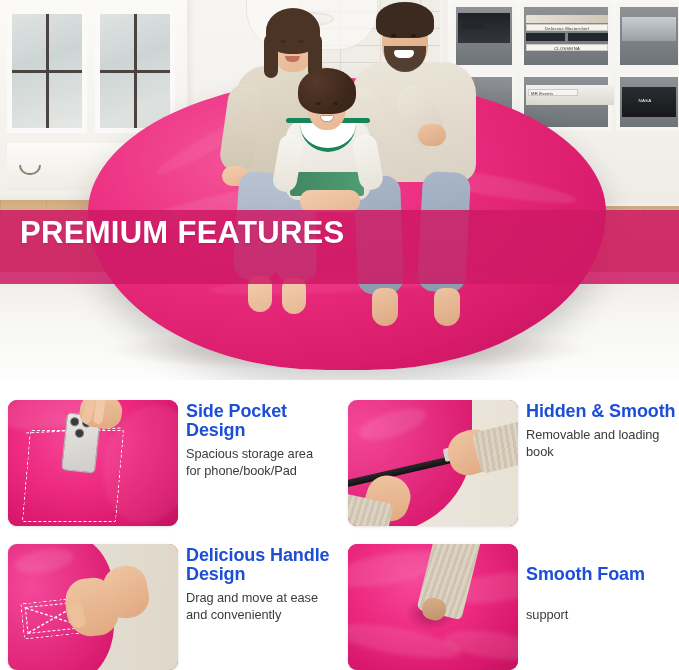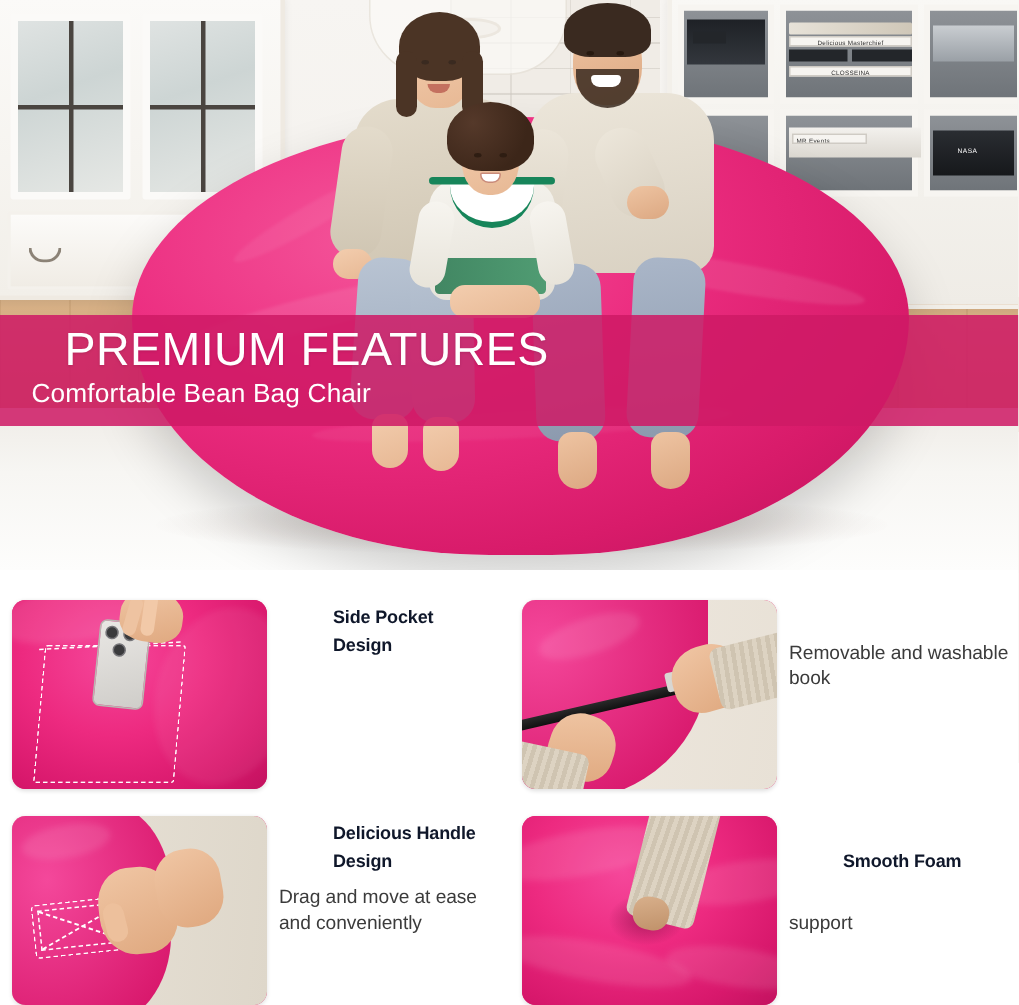--- a/index.html
+++ b/index.html
@@ -122,24 +122,23 @@
   .hair-brown { background:#4b3425; }
 
   
   .banner {
     position:absolute; left:0; top:210px; width:679px; height:74px;
     background:rgba(206,26,101,.86);
     z-index:7;
   }
   .banner-title {
     position:absolute; left:20px; top:6px;
-    font-size:31px; font-weight:normal; color:#ffffff;
+    font-size:31px; font-weight:bold; color:#ffffff;
     letter-spacing:.3px; line-height:34px;
     text-shadow:0 1px 2px rgba(0,0,0,.12);
-    margin-left:23px;
   }
   .banner-sub {
     position:absolute; left:21px; top:41px;
     font-size:17.5px; color:#ffffff; font-weight:400; line-height:22px;
     letter-spacing:.1px;
   }
 
   
   .logo { position:absolute; right:10px; top:8px; width:160px; height:58px; z-index:9; }
 
@@ -156,22 +155,22 @@
   .fcell.c3 { left:340px; top:152px; }
 
   .fthumb {
     position:absolute; left:8px; top:10px; width:170px; height:126px;
     border-radius:9px; overflow:hidden;
     box-shadow:0 1px 3px rgba(0,0,0,.13);
     background:#e8246f;
   }
   .ftext { position:absolute; left:186px; top:12px; width:150px; }
   .fhead {
-    color:#0f172a; font-size:12px; font-weight:bold;
-    line-height:19px; letter-spacing:-.1px;margin-left:36px;
+    color:#1d4ed8; font-size:18px; font-weight:bold;
+    line-height:19px; letter-spacing:-.1px;
   }
   .fbody {
     margin-top:6px; color:#3b3b3b; font-size:12.8px;
     line-height:16.5px; letter-spacing:-.05px;
   }
 
   
   .fabric {
     position:absolute; inset:0;
     background:radial-gradient(ellipse at 40% 30%, #f5479a 0%, #ed2a80 42%, #d8186c 78%, #c2125f 100%);
@@ -313,21 +312,20 @@
     <div class="skin" style="position:absolute;left:308px;top:84px;width:38px;height:46px;border-radius:46% 46% 46% 46%;"></div>
     <div class="hair-dark" style="position:absolute;left:298px;top:68px;width:58px;height:46px;border-radius:50% 50% 40% 40%;background:radial-gradient(circle at 30% 30%, #55392a 0%, #3c2619 70%);"></div>
     <div style="position:absolute;left:316px;top:102px;width:5px;height:3px;background:#2e1d12;border-radius:50%;"></div>
     <div style="position:absolute;left:333px;top:102px;width:5px;height:3px;background:#2e1d12;border-radius:50%;"></div>
     <div style="position:absolute;left:320px;top:115px;width:14px;height:7px;background:#ffffff;border-radius:2px 2px 8px 8px;border:1px solid #c98a79;"></div>
     <div class="skin" style="position:absolute;left:300px;top:190px;width:60px;height:22px;border-radius:10px;"></div>
   </div>
 
   <div class="banner">
     <div class="banner-title">PREMIUM FEATURES</div>
-    <div class="banner-sub">Comfortable Bean Bag Chair</div>
   </div>
 
 </div>
 
 <div class="features">
  <div class="fgrid">
 
   <div class="fcell c0">
     <div class="fthumb">
       <div class="fabric"></div>
@@ -342,41 +340,45 @@
       </div>
       <div class="hand" style="left:72px;top:-6px;width:42px;height:34px;transform:rotate(8deg);"></div>
       <div style="position:absolute;left:76px;top:-2px;width:9px;height:26px;background:#eec3a1;border-radius:6px;transform:rotate(16deg);"></div>
       <div style="position:absolute;left:87px;top:-4px;width:9px;height:28px;background:#f2c9a8;border-radius:6px;transform:rotate(8deg);"></div>
     </div>
     <div class="ftext">
       <div class="fhead">
         <span>Side Pocket</span><br>
         <span>Design</span>
       </div>
+      <div class="fbody">
+        <span>Spacious storage area</span><br>
+        <span>for phone/book/Pad</span>
+      </div>
     </div>
   </div>
 
   <div class="fcell c1">
     <div class="fthumb">
       <div style="position:absolute;inset:0;background:linear-gradient(100deg,#efe9e0 0%,#e8e1d6 100%);"></div>
       <div style="position:absolute;left:-34px;top:-16px;width:158px;height:150px;border-radius:0 0 60% 40%;background:radial-gradient(ellipse at 30% 30%,#f4479a,#d8186c 80%);"></div>
       <div class="zipper" style="left:-6px;top:66px;width:132px;transform:rotate(-13deg);"></div>
       <div style="position:absolute;left:96px;top:48px;width:9px;height:13px;background:#d8d6d2;border-radius:2px;transform:rotate(-13deg);"></div>
       <div class="hand" style="left:100px;top:30px;width:48px;height:44px;transform:rotate(-16deg);"></div>
       <div class="sleeve" style="left:128px;top:26px;width:56px;height:42px;transform:rotate(-14deg);"></div>
       <div class="hand" style="left:18px;top:76px;width:44px;height:44px;transform:rotate(18deg);"></div>
       <div class="sleeve" style="left:-12px;top:98px;width:54px;height:40px;transform:rotate(12deg);"></div>
       <div class="fold" style="left:10px;top:12px;width:70px;height:24px;transform:rotate(-18deg);"></div>
     </div>
     <div class="ftext">
       <div class="fhead">
-        <br>
+        <span>Hidden &amp; Smooth</span><br>
       </div>
       <div class="fbody">
-        <span>Removable and washable</span><br>
+        <span>Removable and loading</span><br>
         <span>book</span>
       </div>
     </div>
   </div>
 
   <div class="fcell c2">
     <div class="fthumb">
       <div style="position:absolute;inset:0;background:linear-gradient(95deg,#e9e3d8 0%,#ded7ca 100%);"></div>
       <div style="position:absolute;left:-12px;top:-10px;width:118px;height:150px;border-radius:0 40% 40% 0;background:radial-gradient(ellipse at 30% 35%,#f4489b,#d9196d 82%);"></div>
       <div class="fold" style="left:6px;top:6px;width:60px;height:22px;transform:rotate(-10deg);"></div>

